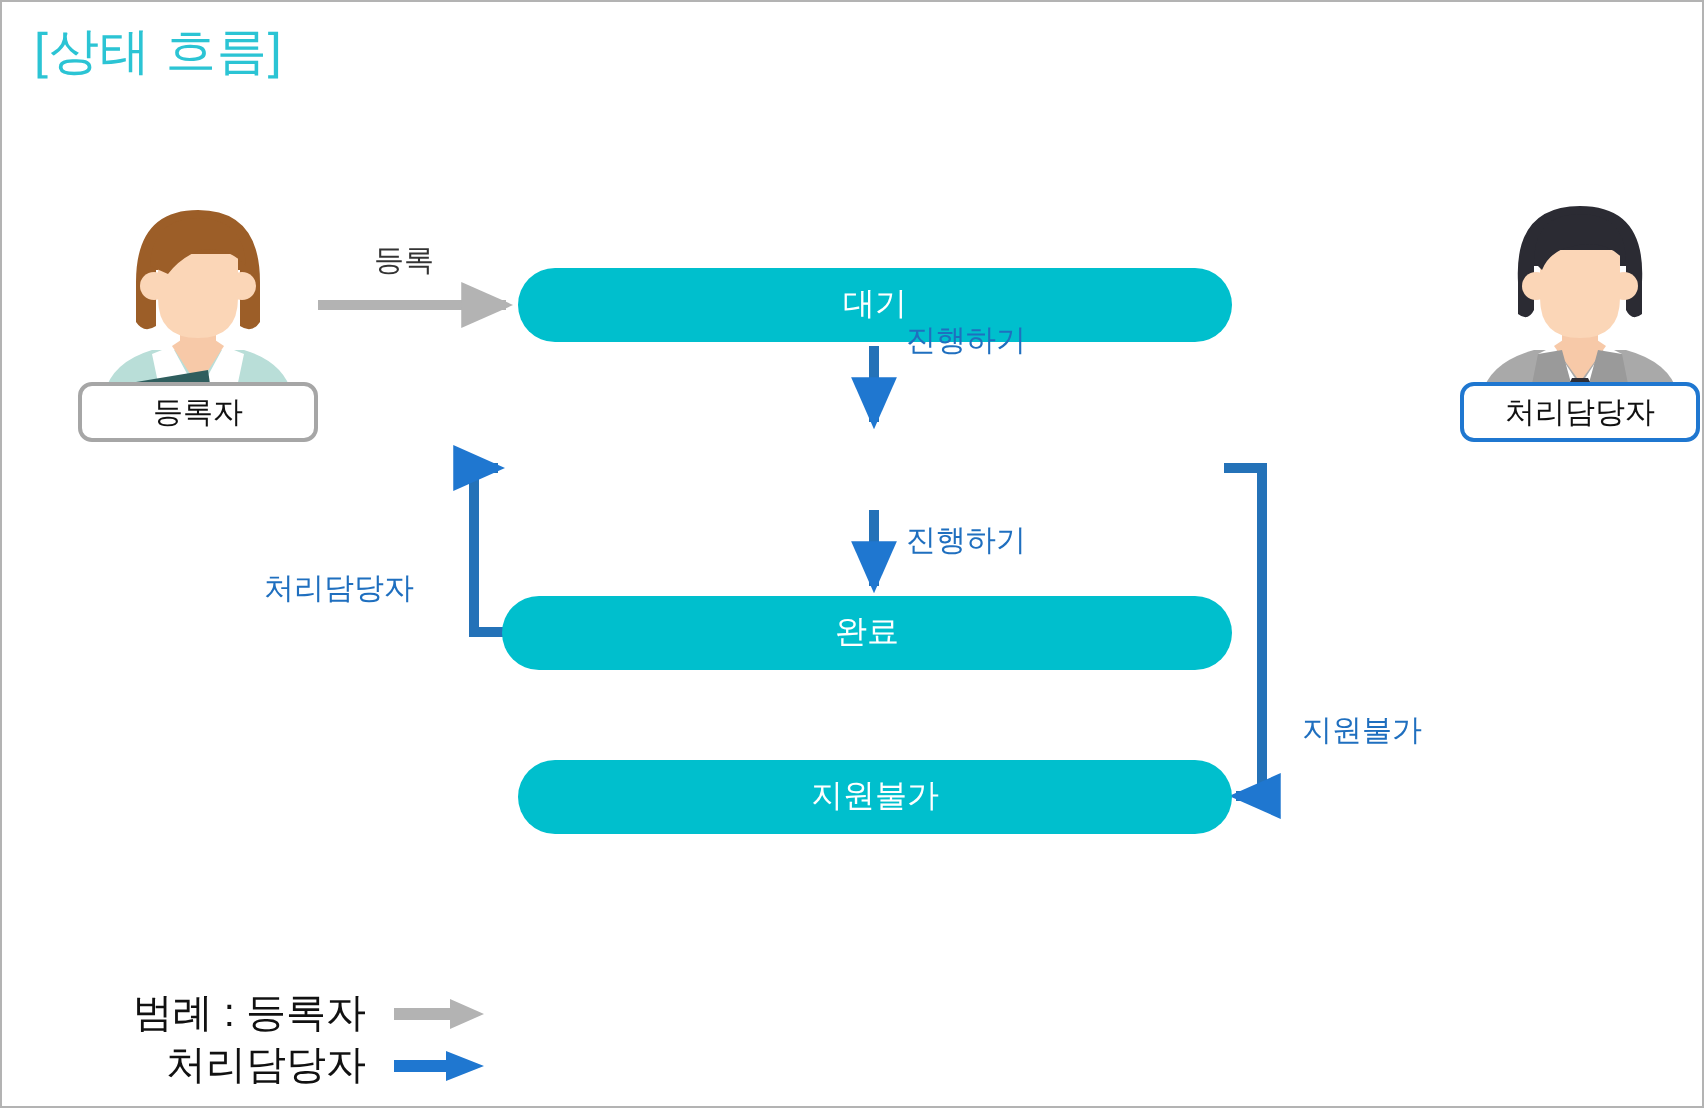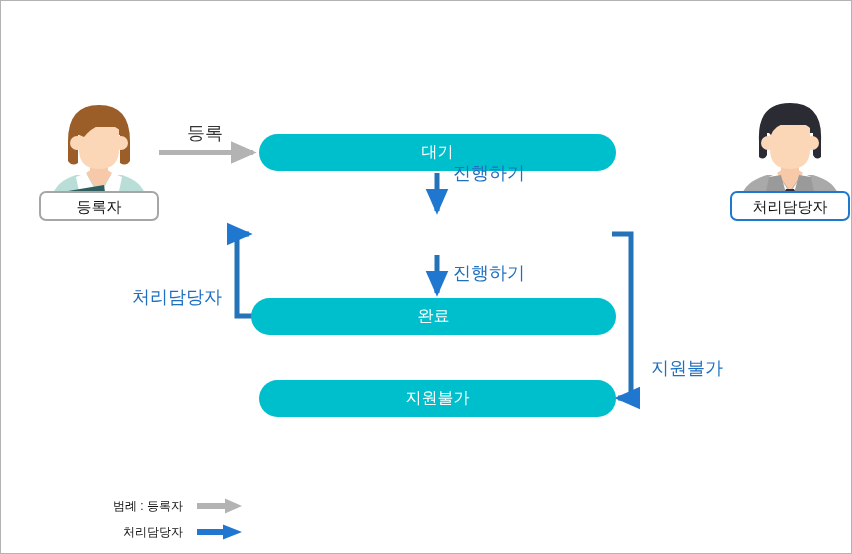--- a/index.html
+++ b/index.html
@@ -71,21 +71,21 @@
     color: #111111;
     border-radius: 7px;
     box-sizing: border-box;
   }
   #label-registrant { border: 2px solid #a6a6a6; }
   #label-handler    { border: 2px solid #1f77d0; }
 
   
   .edge-label {
     position: absolute;
-    font-size: 18px;
+    font-size: 15px;
     color: #1f6fbf;
     white-space: nowrap;
   }
   .edge-label.gray-label { color: #333333; }
   #lbl-register   { left: 186px; top: 120px; }
   #lbl-proceed    { left: 452px; top: 160px; }
   #lbl-complete   { left: 452px; top: 260px; }
   #lbl-uncomplete { left: 131px; top: 284px; }
   #lbl-unsupport  { left: 650px; top: 355px; }
 
@@ -96,41 +96,42 @@
     width: 852px;
     height: 554px;
     pointer-events: none;
   }
 
   
   #legend {
     position: absolute;
     left: 40px;
     top: 492px;
-    font-size: 12px;
+    font-size: 20px;
     color: #111111;
   }
   .legend-row {
     display: flex;
     align-items: center;
     height: 26px;
   }
   .legend-text {
     width: 142px;
     text-align: right;
     padding-right: 14px;
     white-space: nowrap;
   }
   .legend-arrow { width: 46px; height: 16px; }
 </style>
 </head>
 <body>
 
 <div id="page">
 
+  <div id="diagram-title">[상태 흐름]</div>
 
   <svg id="connectors" viewBox="0 0 852 554" xmlns="http://www.w3.org/2000/svg">
     <defs>
       <marker id="arrow-blue" viewBox="0 0 10 10" refX="8.6" refY="5" markerWidth="5.2" markerHeight="5.2" orient="auto-start-reverse">
         <path d="M 0 0.6 L 10 5 L 0 9.4 z" fill="#1f77d0"></path>
       </marker>
       <marker id="arrow-gray" viewBox="0 0 10 10" refX="8.6" refY="5" markerWidth="5.2" markerHeight="5.2" orient="auto-start-reverse">
         <path d="M 0 0.6 L 10 5 L 0 9.4 z" fill="#b3b3b3"></path>
       </marker>
     </defs>

